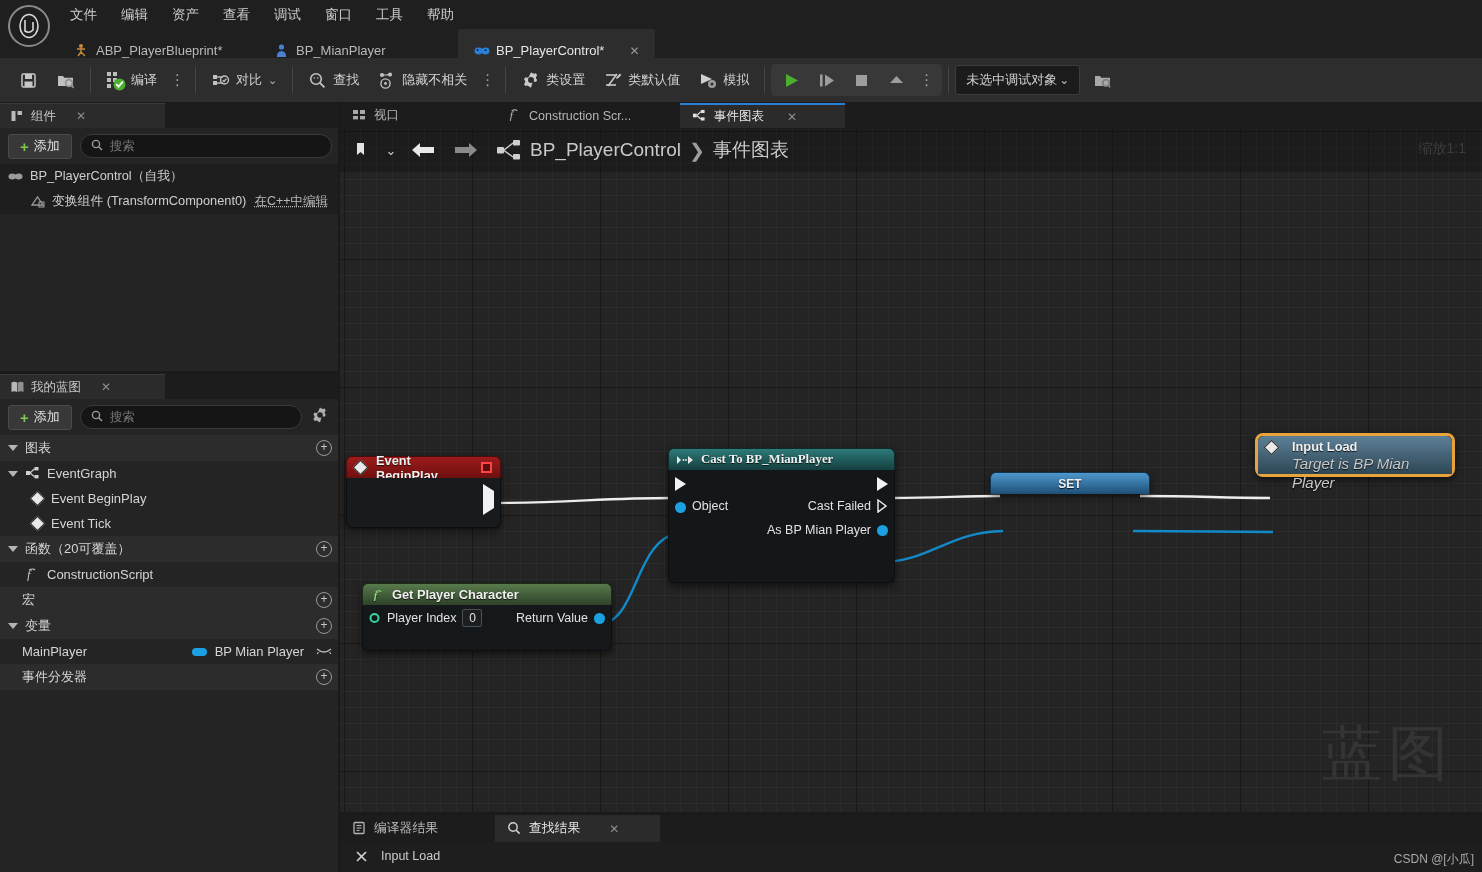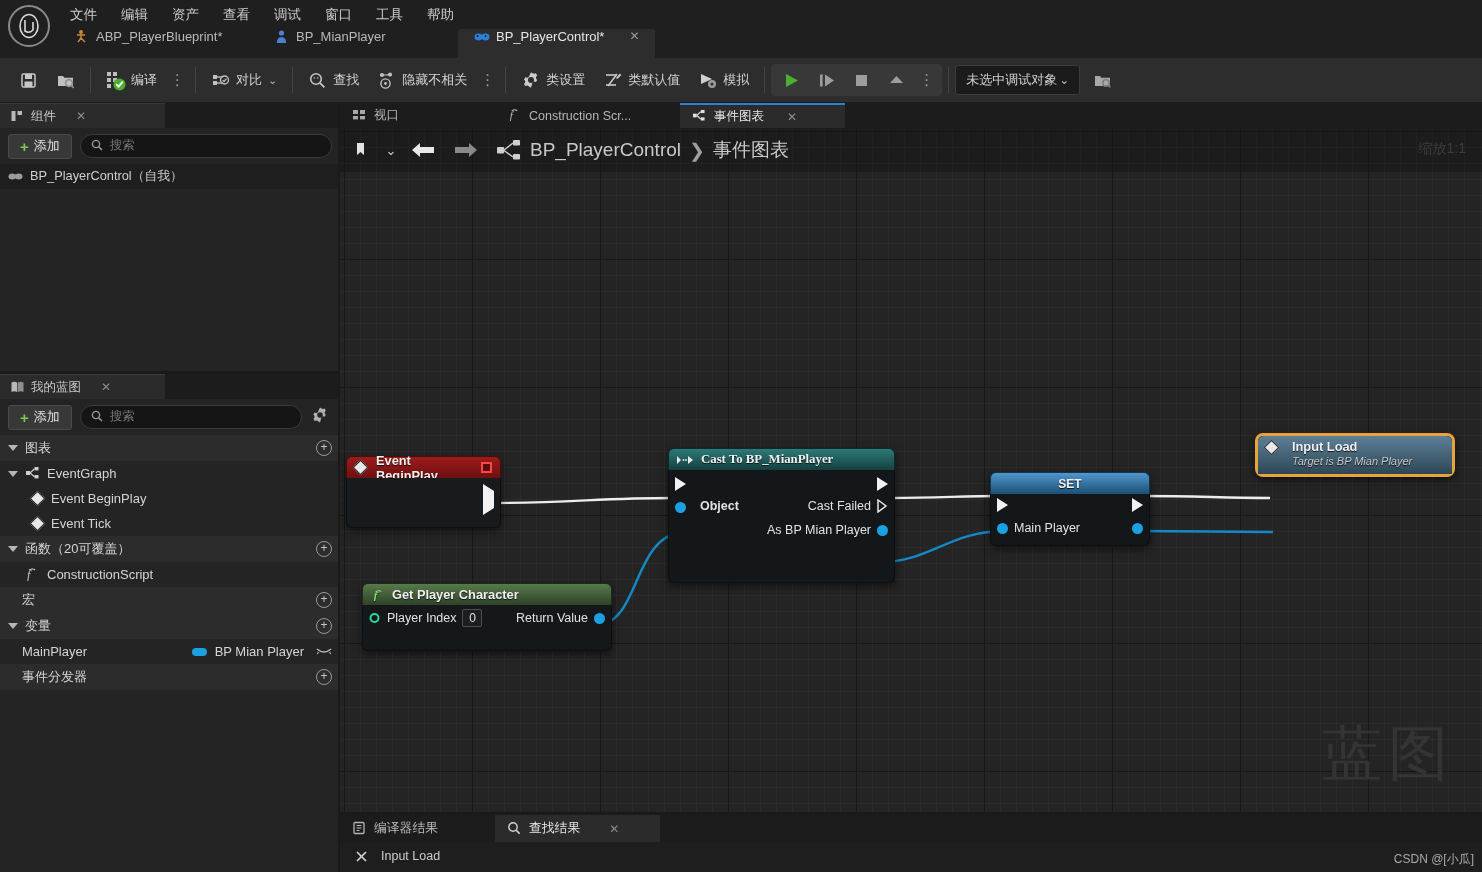--- a/index.html
+++ b/index.html
@@ -32,21 +32,21 @@
   .menu-item {
     padding: 0 12px; height: 29px; line-height: 29px;
     font-size: 13.5px; color: #cdcdcd; cursor: default;
   }
 
   .tabstrip {
     position: absolute; left: 58px; top: 29px; height: 29px;
     display: flex; align-items: flex-end;
   }
   .doc-tab {
-    height: 29px; display: flex; align-items: flex-start; gap: 7px;
+    height: 29px; display: flex; align-items: flex-end; gap: 7px;
     padding: 0 16px; font-size: 13px; color: #b9b9b9;
     border-top-left-radius: 3px; border-top-right-radius: 3px;
     min-width: 170px;
   }
   .doc-tab.active { background: #2d2d2d; color: #e6e6e6; }
   .doc-tab .tab-close { margin-left: auto; font-size: 12px; color: #9a9a9a; padding-left:18px;}
   .ti { width: 15px; height: 15px; display:inline-block; position: relative; flex:none;}
 
   
   .toolbar {
@@ -93,21 +93,21 @@
     background: #383838; border: 1px solid #4a4a4a; border-radius: 3px;
     font-size: 13px; color: #e0e0e0;
   }
   .plus { color: #7ec850; font-size: 15px; font-weight: bold; line-height: 1; }
   .search-box {
     flex: 1; display: flex; align-items: center; gap: 7px; height: 24px;
     background: #151515; border: 1px solid #3a3a3a; border-radius: 12px; padding: 0 10px;
   }
   .search-box input {
     flex: 1; background: transparent; border: none; outline: none;
-    color: #7dd3fc; font-size: 12.5px; font-family: Liberation Mono, monospace;
+    color: #7dd3fc; font-size: 12.5px; font-family: Liberation Sans, sans-serif;
   }
   .search-box input::placeholder { color: #787878; }
   .gear-btn { width: 22px; height: 22px; flex:none; }
 
   .tree-row {
     display: flex; align-items: center; height: 25px; font-size: 12.8px;
     color: #cfcfcf; padding-right: 8px;
   }
   .tree-row.dark { background: #1e1e1e; }
   .cpp-link { color: #b8b8b8; text-decoration: underline; text-decoration-style: dotted; font-size: 12.5px; }
@@ -448,20 +448,30 @@
       <div class="tree-row dark" style="padding-left:8px;">
         <span class="ti" style="margin-right:7px;">
           <svg width="15" height="14" viewBox="0 0 16 15">
               <ellipse cx="4.5" cy="8" rx="4" ry="3.2" fill="#9c9c9c"></ellipse>
               <ellipse cx="11.5" cy="8" rx="4" ry="3.2" fill="#9c9c9c"></ellipse>
               <rect x="4" y="6" width="8" height="4" fill="#9c9c9c"></rect>
             </svg>
         </span>
         <span>BP_PlayerControl（自我）</span>
       </div>
+      <div class="tree-row dark" style="padding-left:30px;">
+        <span class="ti" style="margin-right:7px;">
+          <svg width="15" height="14" viewBox="0 0 15 14">
+              <path d="M2 11 L7.5 3 L13 11 Z" fill="none" stroke="#9a9a9a" stroke-width="1.3"></path>
+              <rect x="9" y="8" width="5" height="5" fill="none" stroke="#9a9a9a" stroke-width="1.1"></rect>
+            </svg>
+        </span>
+        <span>变换组件 (TransformComponent0)</span>
+        <span class="cpp-link" style="margin-left:8px;">在C++中编辑</span>
+      </div>
     </div>
   </div>
 
   <div id="myblueprint-panel">
     <div class="panel-tabrow">
       <div class="panel-tab" style="min-width:165px;">
         <span class="ti">
           <svg width="15" height="14" viewBox="0 0 15 14">
               <path d="M1.5 2.5 Q4 1 7.2 2.5 L7.2 12 Q4 10.5 1.5 12 Z" fill="#b9b9b9"></path>
               <path d="M13.5 2.5 Q11 1 7.8 2.5 L7.8 12 Q11 10.5 13.5 12 Z" fill="#8f8f8f"></path>
@@ -678,21 +688,21 @@
               </svg>
           </span>
           <span>Cast To BP_MianPlayer</span>
         </div>
         <div class="node-body" style="height:113px;border:1px solid #0c0e10;border-top:none;background:#13171a;">
           <div class="pin-row" style="justify-content:space-between;padding-top:4px;">
             <span class="exec-pin"></span>
             <span class="exec-pin"></span>
           </div>
           <div class="pin-row" style="justify-content:space-between;">
-            <span style="display:flex;align-items:flex-end;gap:14px;font-weight:bold;">
+            <span style="display:flex;align-items:flex-end;gap:6px;">
               <span class="data-pin" style="background:#1ba1e2;"></span>
               <span>Object</span>
             </span>
             <span style="display:flex;align-items:center;gap:6px;">
               <span>Cast Failed</span>
               <span class="exec-pin-hollow">
                 <svg width="11" height="14" viewBox="0 0 11 14">
                     <path d="M1 1 L9 7 L1 13 Z" fill="none" stroke="#e8e8e8" stroke-width="1.5"></path>
                   </svg>
               </span>
@@ -704,43 +714,28 @@
               <span class="data-pin" style="background:#1ba1e2;"></span>
             </span>
           </div>
         </div>
       </div>
 
       <div class="node" style="left:650px; top:344px; width:160px;">
         <div class="node-head" style="background:linear-gradient(to bottom,#4e97cc,#1d4f77); border:1px solid #12354f; border-bottom:none; justify-content:center; font-size:12px;">
           <span>SET</span>
         </div>
-        <div class="node-body" style="height:52px;border:1px solid #0c0e10;border-top:none;background:#14171a;">
-          <div class="pin-row" style="justify-content:space-between;height:22px;">
-            <span class="exec-pin"></span>
-            <span class="exec-pin"></span>
-          </div>
-          <div class="pin-row" style="justify-content:space-between;height:24px;">
-            <span style="display:flex;align-items:center;gap:6px;">
-              <span class="data-pin" style="background:#1ba1e2;"></span>
-              <span>Main Player</span>
-            </span>
-            <span style="display:flex;align-items:center;">
-              <span class="data-pin" style="background:#1ba1e2;"></span>
-            </span>
-          </div>
-        </div>
       </div>
 
       <div class="node" style="left:915px; top:305px; width:200px; border:3px solid #e8a33d; border-radius:8px;">
         <div class="node-head" style="height:38px;align-items:flex-start;padding-top:3px;background:linear-gradient(to bottom,#5d8098,#2d4654); border-bottom:none;flex-direction:row;">
           <span class="diamond" style="width:11px;height:11px;margin-top:3px;"></span>
           <span style="display:flex;flex-direction:column;line-height:1.25;">
             <span>Input Load</span>
-            <span style="font-style:italic;font-weight:normal;font-size:11px;color:#c8c8c8;">Target is BP Mian Player</span>
+            <span style="font-style:italic;font-weight:normal;font-size:15px;color:#c8c8c8;">Target is BP Mian Player</span>
           </span>
         </div>
       </div>
 
       <div class="node" style="left:22px; top:455px; width:250px;">
         <div class="node-head" style="background:linear-gradient(to bottom,#587a4c,#2e4228); border:1px solid #1d2b19; border-bottom:none;">
           <span style="display:inline-flex;">
             <svg width="14" height="14" viewBox="0 0 15 14">
                 <text x="3" y="11.5" font-size="12" font-style="italic" font-family="serif" fill="#8fe07a">f</text>
                 <path d="M5 3.4 q4-2 6 0" stroke="#8fe07a" stroke-width="1.1" fill="none"></path>

